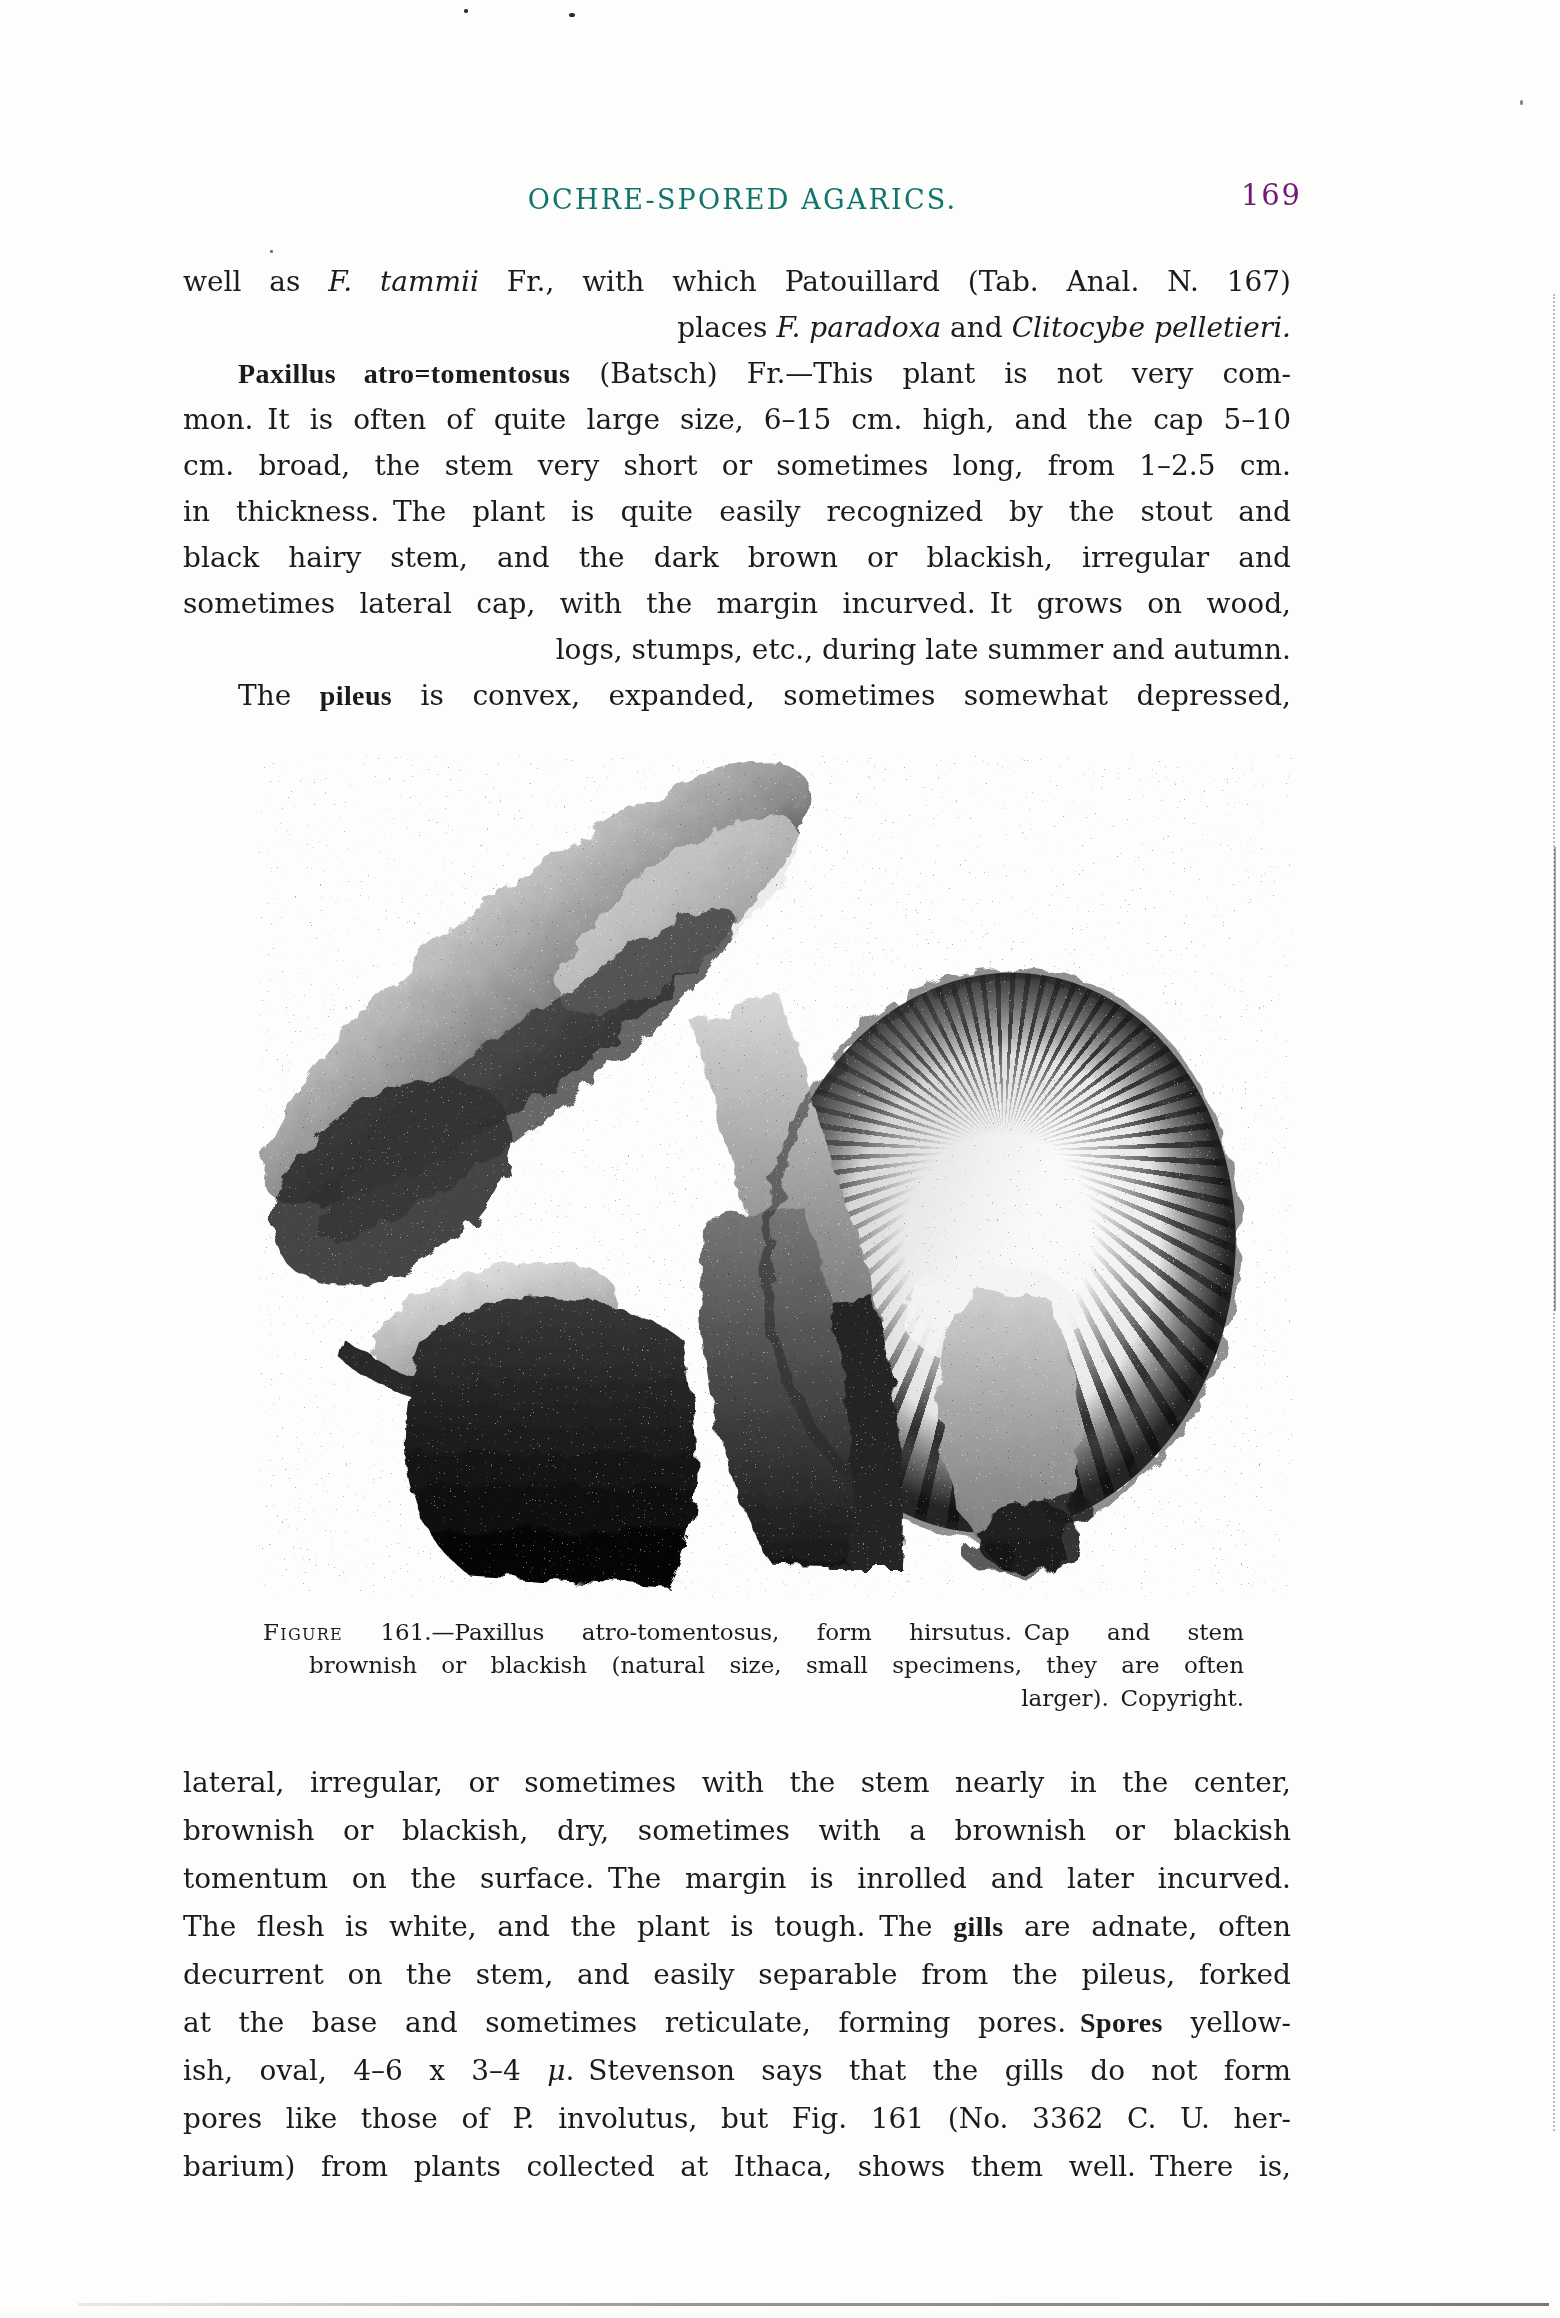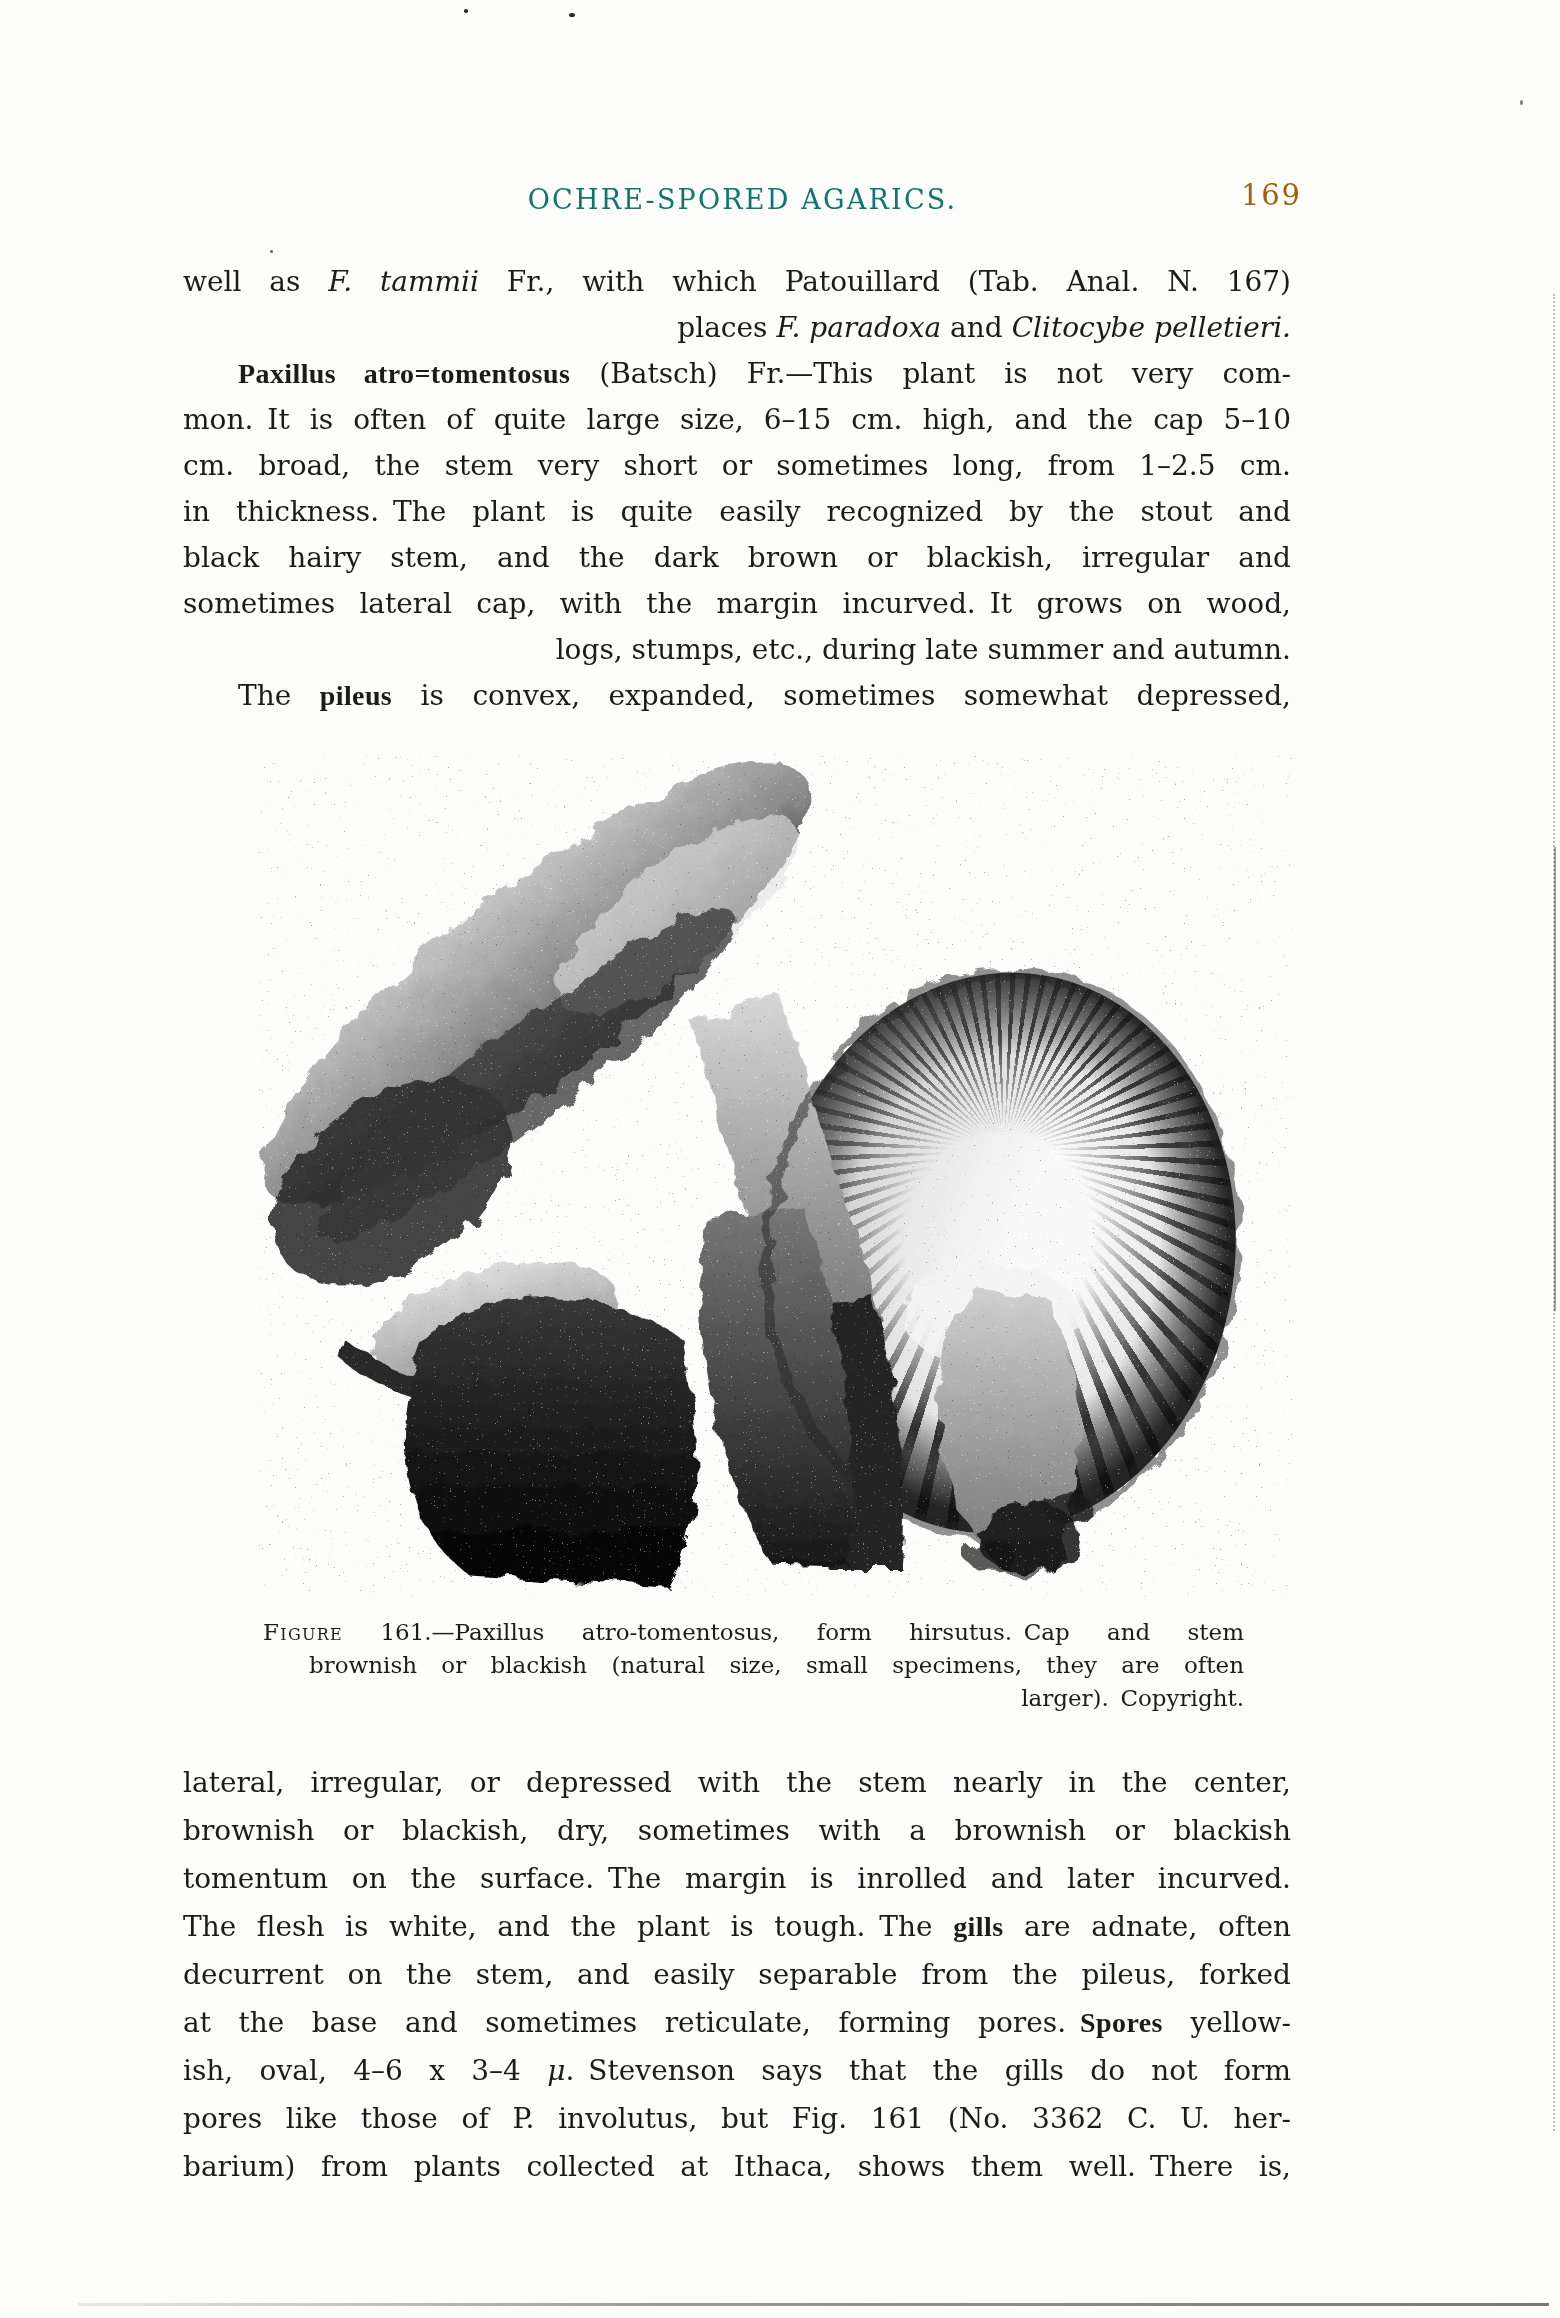--- a/index.html
+++ b/index.html
@@ -9,21 +9,21 @@
     font-family:"DejaVu Serif", serif; color:#1b1b1b;
   }
   
   .running-head{
     position:absolute; left:386px; top:184px; width:713px;
     text-align:center; font-size:27px; letter-spacing:2.2px;
     color:#0f766e; white-space:nowrap;
   }
   .page-number{
     position:absolute; left:1241px; top:178px;
-    font-size:29px; letter-spacing:1.8px; color:#a16207;
+    font-size:29px; letter-spacing:1.8px; color:#701a75;
   }
   
   .block-top{
     position:absolute; left:183px; top:259px; width:1108px;
     font-size:28px; line-height:46px;
   }
   .block-bottom{
     position:absolute; left:183px; top:1759px; width:1108px;
     font-size:28px; line-height:48px;
   }
@@ -166,21 +166,21 @@
     </svg>
   </div>
 
   <div class="caption">
       <div class="tl j"><span class="s-sc">Figure</span><span class="s-n"> 161.—Paxillus atro-tomentosus, form hirsutus. Cap and stem</span></div>
       <div class="tl j h"><span class="s-n">brownish or blackish (natural size, small specimens, they are often</span></div>
       <div class="tl h"><span class="s-n">larger). Copyright.</span></div>
     </div>
 
   <div class="block-bottom">
-      <div class="tl j"><span class="s-n">lateral, irregular, or depressed with the stem nearly in the center,</span></div>
+      <div class="tl j"><span class="s-n">lateral, irregular, or sometimes with the stem nearly in the center,</span></div>
       <div class="tl j"><span class="s-n">brownish or blackish, dry, sometimes with a brownish or blackish</span></div>
       <div class="tl j"><span class="s-n">tomentum on the surface. The margin is inrolled and later incurved.</span></div>
       <div class="tl j"><span class="s-n">The flesh is white, and the plant is tough. The </span><span class="s-b">gills</span><span class="s-n"> are adnate, often</span></div>
       <div class="tl j"><span class="s-n">decurrent on the stem, and easily separable from the pileus, forked</span></div>
       <div class="tl j"><span class="s-n">at the base and sometimes reticulate, forming pores. </span><span class="s-b">Spores</span><span class="s-n"> yellow-</span></div>
       <div class="tl j"><span class="s-n">ish, oval, 4–6 x 3–4 </span><span class="s-i">μ</span><span class="s-n">. Stevenson says that the gills do not form</span></div>
       <div class="tl j"><span class="s-n">pores like those of P. involutus, but Fig. 161 (No. 3362 C. U. her-</span></div>
       <div class="tl j"><span class="s-n">barium) from plants collected at Ithaca, shows them well. There is,</span></div>
     </div>
 

